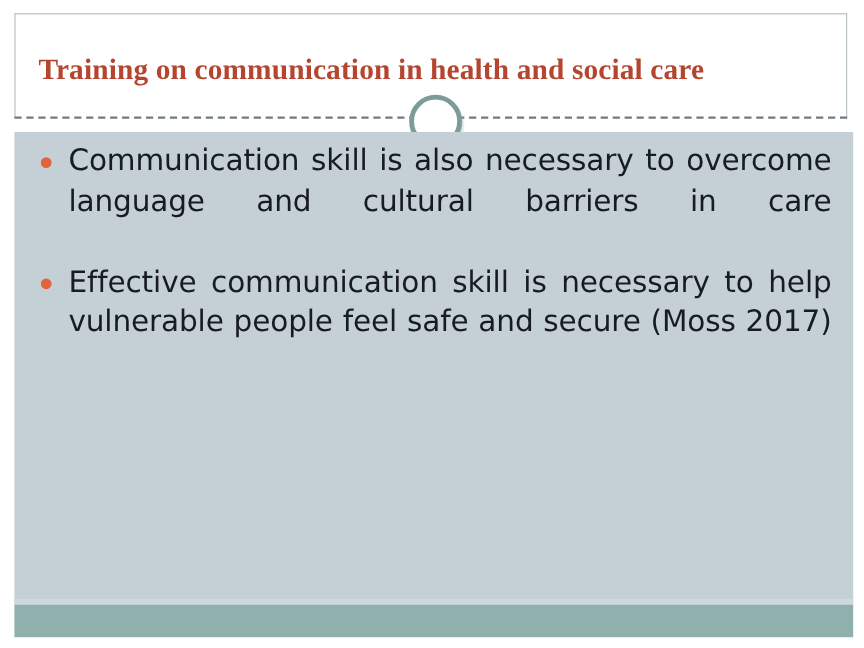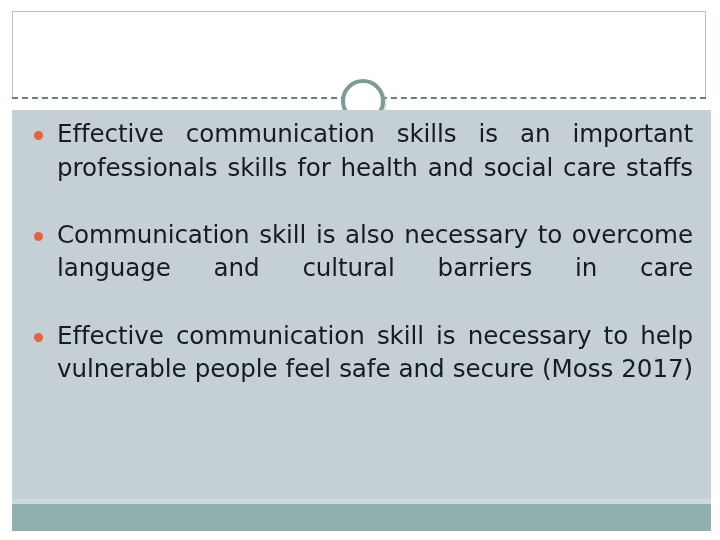--- a/index.html
+++ b/index.html
@@ -172,36 +172,33 @@
     margin-top: 7px;
   }
 </style>
 </head>
 <body>
 
 <div id="slide">
 
   <div id="header-band"></div>
 
+  <div id="title">Training on communication in health and social care</div>
 
   <div id="divider"></div>
 
   <div id="ring-shadow"></div>
   <div id="ring"></div>
   <div id="ring-inner"></div>
 
   <div id="body-panel"></div>
   <div id="body-strip"></div>
   <div id="footer-bar"></div>
 
   <ul id="bullet-list">
-    <li class="bullet-item">
-      <span class="dot"></span>
-      <span class="txt">Effective communication skills is an important professionals skills for health and social care staffs</span>
-    </li>
     <li class="bullet-item">
       <span class="dot"></span>
       <span class="txt">Communication skill is also necessary to overcome language and cultural barriers in care</span>
     </li>
     <li class="bullet-item">
       <span class="dot"></span>
       <span class="txt">Effective communication skill is necessary to help vulnerable people feel safe and secure (Moss 2017)</span>
     </li>
   </ul>
 

